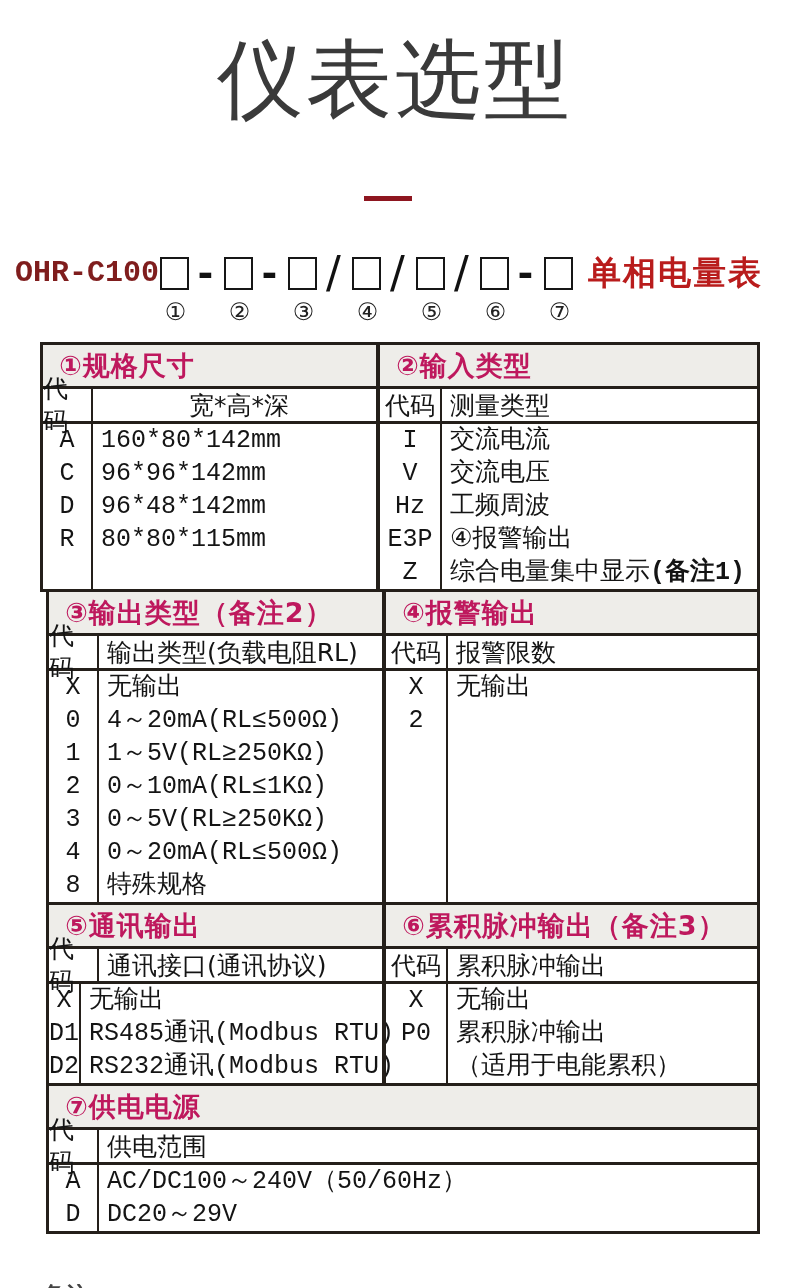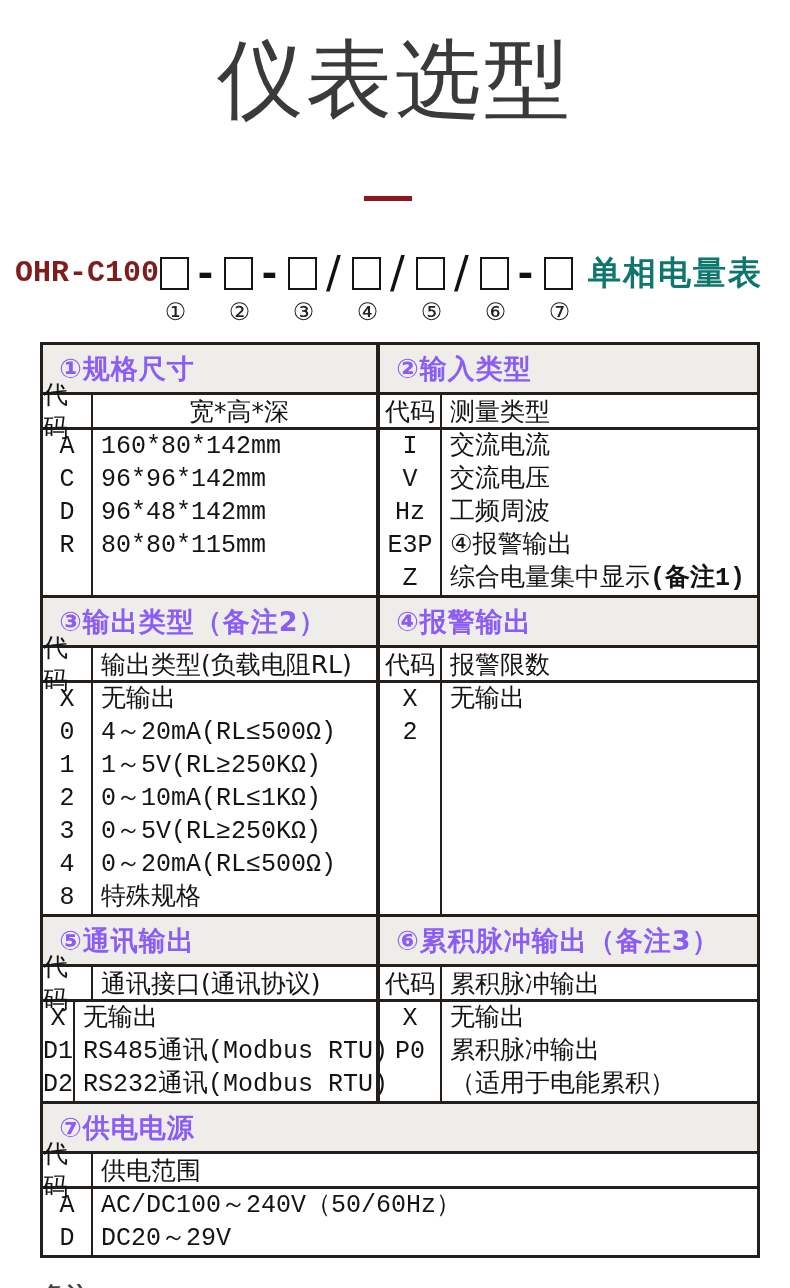--- a/index.html
+++ b/index.html
@@ -30,45 +30,45 @@
   .slot.last { width:44px; }
   .code-box {
     width:29px; height:33px; border:2px solid #161616; box-sizing:border-box; background:#fff;
   }
   .sep {
     width:33px; text-align:center; color:#111;
     font-family:"DejaVu Sans", sans-serif;
   }
   .sep.dash { font-size:38px; font-weight:800; line-height:33px; }
   .sep.slash { font-size:44px; font-weight:400; line-height:40px; }
-  .model-suffix { font-size:33px; font-weight:700; letter-spacing:2px; color:#0f766e; }
+  .model-suffix { font-size:33px; font-weight:700; letter-spacing:2px; color:#b91c1c; }
   .circle-row {
     position:absolute; top:298px; left:160px; display:flex;
   }
   .circle-cell { width:64px; }
   .circle-cell span {
     display:inline-block; width:31px; text-align:center;
     font-size:24px; color:#222; font-family:"DejaVu Sans", sans-serif;
   }
   
   .tables { position:absolute; top:342px; left:40px; width:720px; }
   .section {
     display:flex; align-items:stretch; border:3px solid #241f1a; box-sizing:border-box;
     background:#fff;
   }
-  .section + .section { margin-top:-3px; }
+  .section + .section { margin-top:-3px;margin-left:6px; }
   .half { box-sizing:border-box; display:flex; flex-direction:column; }
   .half.left  { width:333px; }
   .half.right { flex:1; border-left:4px solid #241f1a; }
   .half.full  { width:100%; }
   .sec-head {
-    height:50px; box-sizing:border-box; background:#eeede9;
+    height:44px; box-sizing:border-box; background:#eeede9;
     border-bottom:3px solid #241f1a;
     display:flex; align-items:center; padding-left:16px;
-    font-size:27px; font-weight:700; color:#8b5cf6;
+    font-size:27px; font-weight:700; color:#be185d;
     letter-spacing:1px;
   }
   .subhead {
     height:35px; box-sizing:border-box; border-bottom:3px solid #241f1a;
     display:flex; align-items:stretch; font-size:25px;
   }
   .sub-code {
     width:50px; border-right:2px solid #241f1a; box-sizing:border-box;
     display:flex; align-items:center; justify-content:center;
   }

